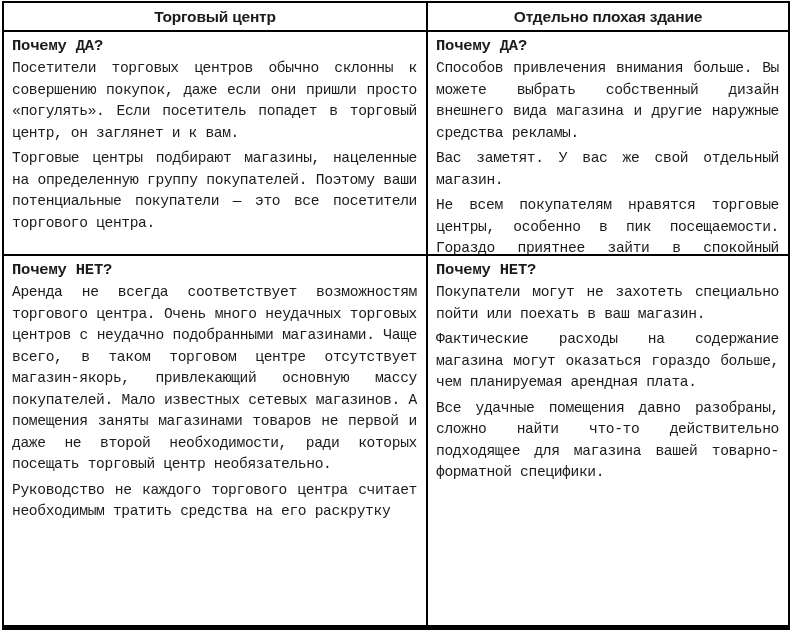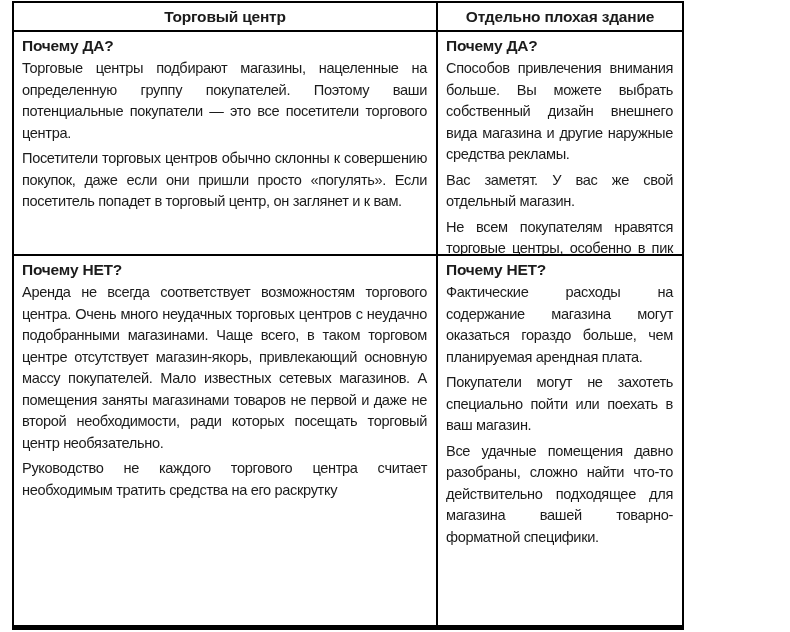--- a/index.html
+++ b/index.html
@@ -9,22 +9,22 @@
     color: #1b1b1b;
   }
   .page {
     width: 790px;
     height: 632px;
     background: #ffffff;
     position: relative;
   }
   .tbl {
     position: absolute;
-    top: 1px; left: 12px;
-    width: 672px;
+    top: 1px; left: 2px;
+    width: 788px;
     height: 629px;
     border: 2px solid #000000;
     border-bottom: 5px solid #000000;
     display: grid;
     grid-template-columns: 424px 1fr;
     grid-template-rows: 29px 224px 1fr;
     background: #ec4899;
   }
   .cell {
     overflow: hidden;
@@ -36,20 +36,21 @@
   .hdr {
     display: flex;
     align-items: center;
     justify-content: center;
     font-weight: bold;
     font-size: 15.5px;
     letter-spacing: -0.2px;
   }
   .body-cell {
     padding: 5px 9px 4px 8px;
+    font-family: Liberation Mono, monospace;
   }
   .section-heading {
     font-weight: bold;
     font-size: 15.5px;
     letter-spacing: -0.2px;
     margin-bottom: 3px;
   }
   .body-cell p {
     font-size: 14.6px;
     line-height: 21.5px;
@@ -65,36 +66,36 @@
 <body>
 
 <div class="page">
   <div class="tbl">
 
     <div class="cell hdr col-left row-hdr">Торговый центр</div>
     <div class="cell hdr row-hdr">Отдельно плохая здание</div>
 
     <div class="cell body-cell col-left row-yes">
       <div class="section-heading">Почему ДА?</div>
+      <p>Посетители торговых центров обычно склонны к совершению покупок, даже если они пришли просто «погулять». Если посетитель попадет в торговый центр, он заглянет и к вам.</p>
       <p>Торговые центры подбирают магазины, нацеленные на определенную группу покупателей. Поэтому ваши потенциальные покупатели — это все посетители торгового центра.</p>
-      <p>Посетители торговых центров обычно склонны к совершению покупок, даже если они пришли просто «погулять». Если посетитель попадет в торговый центр, он заглянет и к вам.</p>
     </div>
     <div class="cell body-cell row-yes">
       <div class="section-heading">Почему ДА?</div>
       <p>Способов привлечения внимания больше. Вы можете выбрать собственный дизайн внешнего вида магазина и другие наружные средства рекламы.</p>
       <p>Вас заметят. У вас же свой отдельный магазин.</p>
       <p>Не всем покупателям нравятся торговые центры, особенно в пик посещаемости. Гораздо приятнее зайти в спокойный магазин и, не толкаясь, совершить в нем покупку</p>
     </div>
 
     <div class="cell body-cell col-left">
       <div class="section-heading">Почему НЕТ?</div>
       <p>Аренда не всегда соответствует возможностям торгового центра. Очень много неудачных торговых центров с неудачно подобранными магазинами. Чаще всего, в таком торговом центре отсутствует магазин-якорь, привлекающий основную массу покупателей. Мало известных сетевых магазинов. А помещения заняты магазинами товаров не первой и даже не второй необходимости, ради которых посещать торговый центр необязательно.</p>
       <p>Руководство не каждого торгового центра считает необходимым тратить средства на его раскрутку</p>
     </div>
     <div class="cell body-cell">
       <div class="section-heading">Почему НЕТ?</div>
+      <p>Покупатели могут не захотеть специально пойти или поехать в ваш магазин.</p>
       <p>Фактические расходы на содержание магазина могут оказаться гораздо больше, чем планируемая арендная плата.</p>
-      <p>Покупатели могут не захотеть специально пойти или поехать в ваш магазин.</p>
       <p>Все удачные помещения давно разобраны, сложно найти что-то действительно подходящее для магазина вашей товарно-форматной специфики.</p>
     </div>
 
   </div>
 </div>
 
 </body></html>

